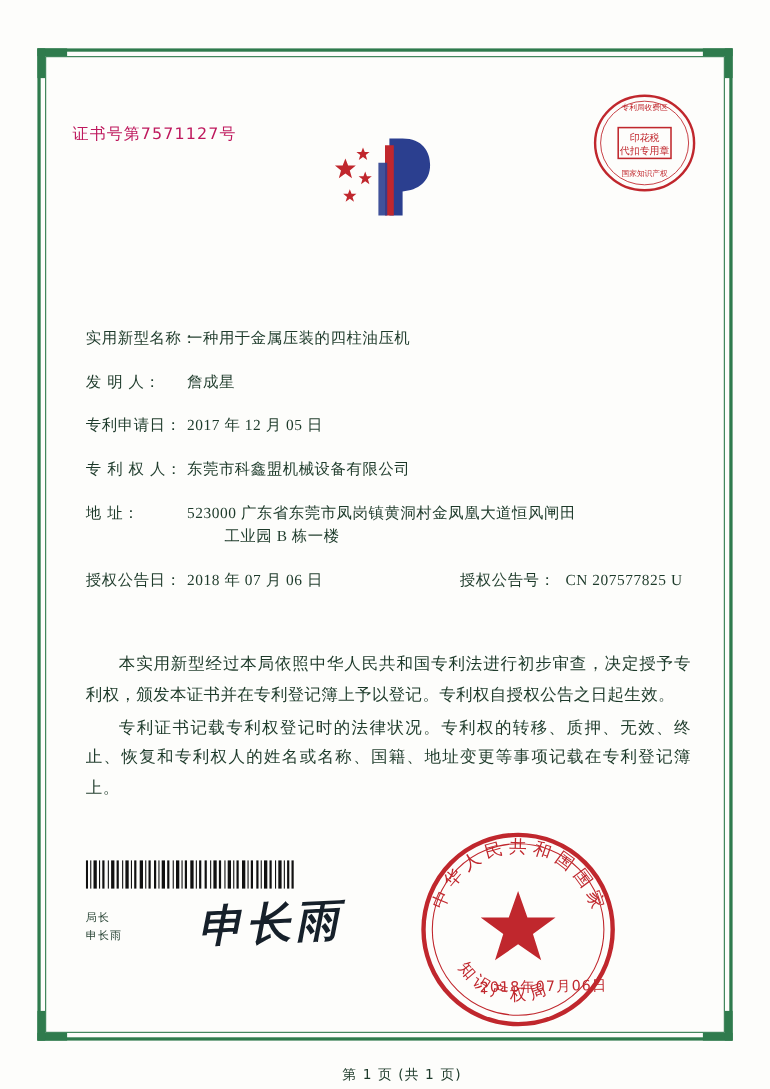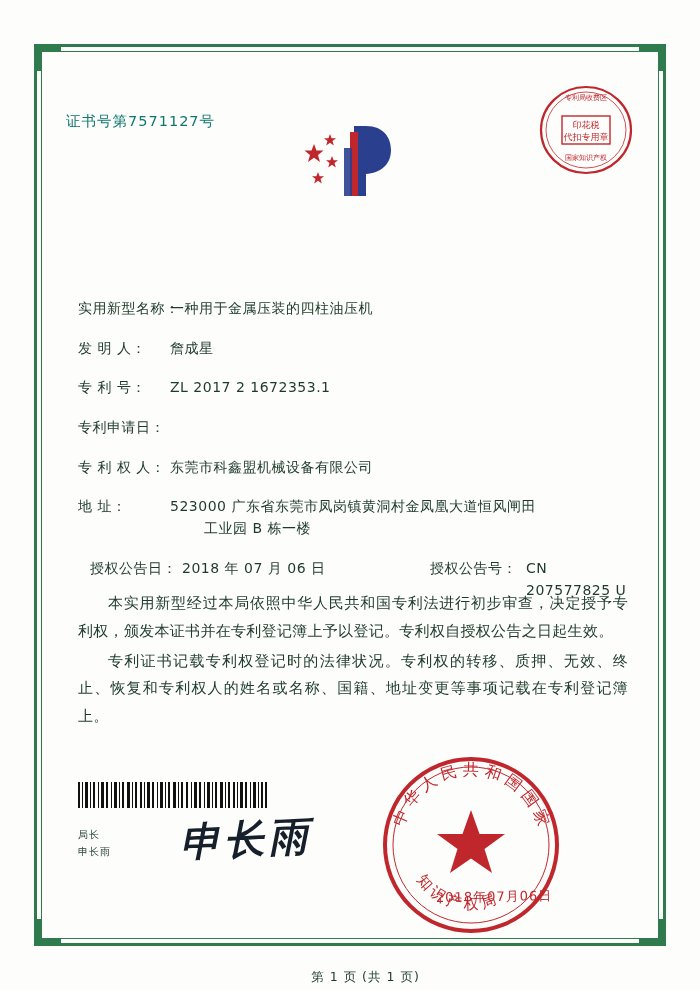--- a/index.html
+++ b/index.html
@@ -55,21 +55,21 @@
     right: 60px;
     bottom: 70px;
   }
 
   .cert-no {
     position: absolute;
     left: 6px;
     top: 42px;
     font-size: 14.5px;
     letter-spacing: 1px;
-    color: #0f766e;
+    color: #be185d;
   }
 
   
   .logo {
     position: absolute;
     left: 232px;
     top: 48px;
     width: 120px;
     height: 85px;
   }
@@ -120,30 +120,31 @@
   }
   .field-label {
     width: 92px;
     flex: none;
     letter-spacing: 0.5px;
     white-space: nowrap;
   }
   .field-value {
     flex: 1;
     letter-spacing: 0.5px;
+    font-family: Liberation Serif, serif;
   }
   .field-value .line2 {
     display: block;
     margin-left: 34px;
   }
   .row-split {
     display: flex;
     margin-bottom: 14px;
   }
-  .split-left { width: 340px; display: flex; margin-left: 12px; }
+  .split-left { width: 340px; display: flex; }
   .split-right { flex: 1; display: flex; }
   .split-right .field-label { width: 96px; }
 
   .paragraphs {
     position: absolute;
     left: 18px;
     right: 12px;
     top: 520px;
     font-size: 15px;
     line-height: 1.85;
@@ -263,27 +264,24 @@
       <div class="field-row">
         <div class="field-label">实用新型名称：</div>
         <div class="field-value">一种用于金属压装的四柱油压机</div>
       </div>
 
       <div class="field-row">
         <div class="field-label">发 明 人：</div>
         <div class="field-value">詹成星</div>
       </div>
 
-      <div class="field-row">
-        <div class="field-label">专 利 号：</div>
-        <div class="field-value">ZL 2017 2 1672353.1</div>
-      </div>
 
       <div class="field-row">
         <div class="field-label">专利申请日：</div>
+        <div class="field-value">2017 年 12 月 05 日</div>
       </div>
 
       <div class="field-row">
         <div class="field-label">专 利 权 人：</div>
         <div class="field-value">东莞市科鑫盟机械设备有限公司</div>
       </div>
 
       <div class="field-row">
         <div class="field-label">地        址：</div>
         <div class="field-value">

